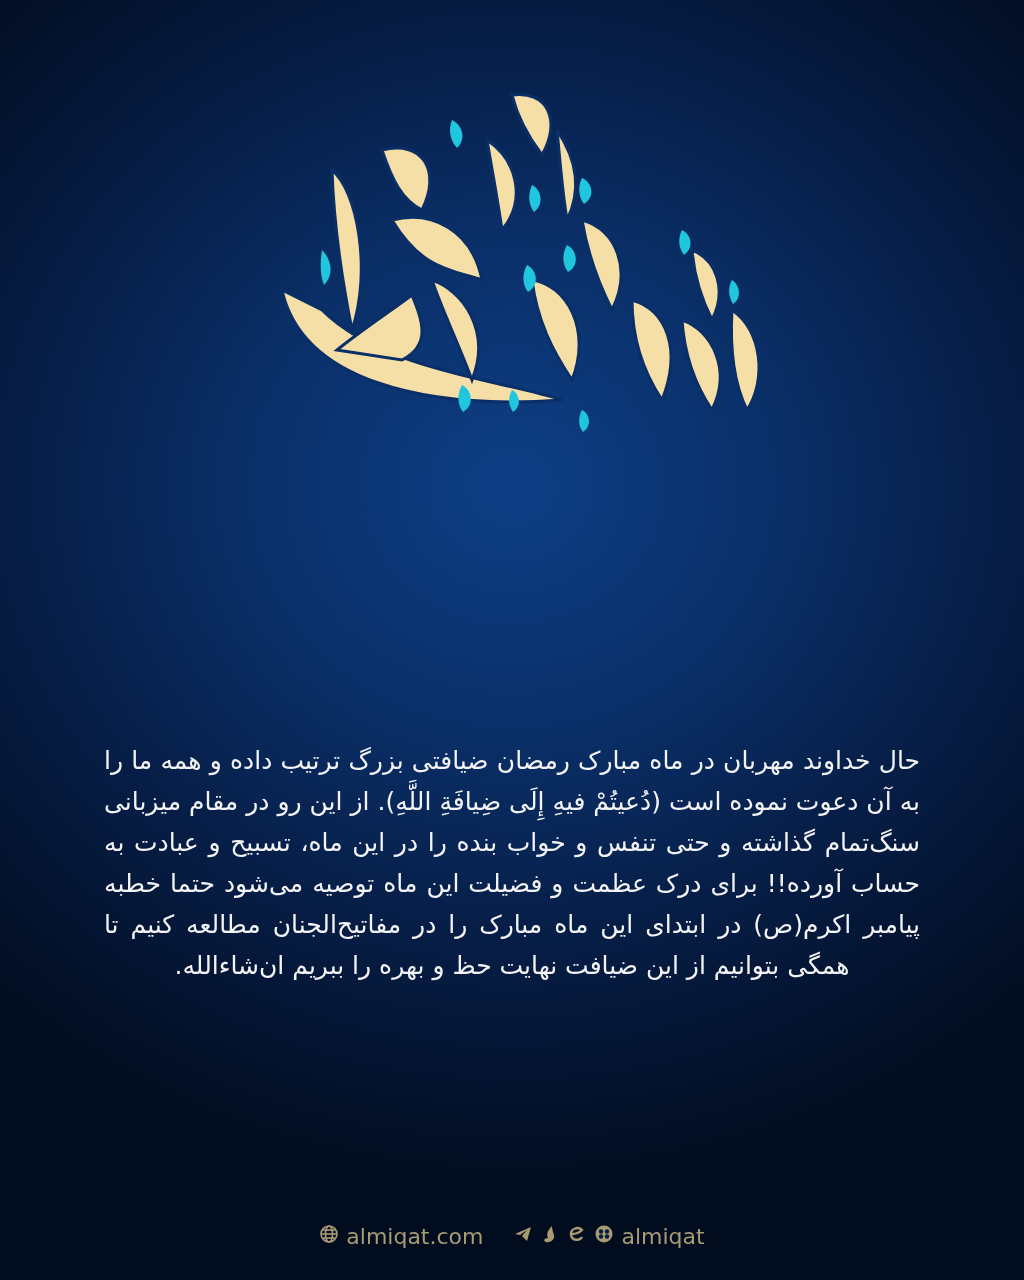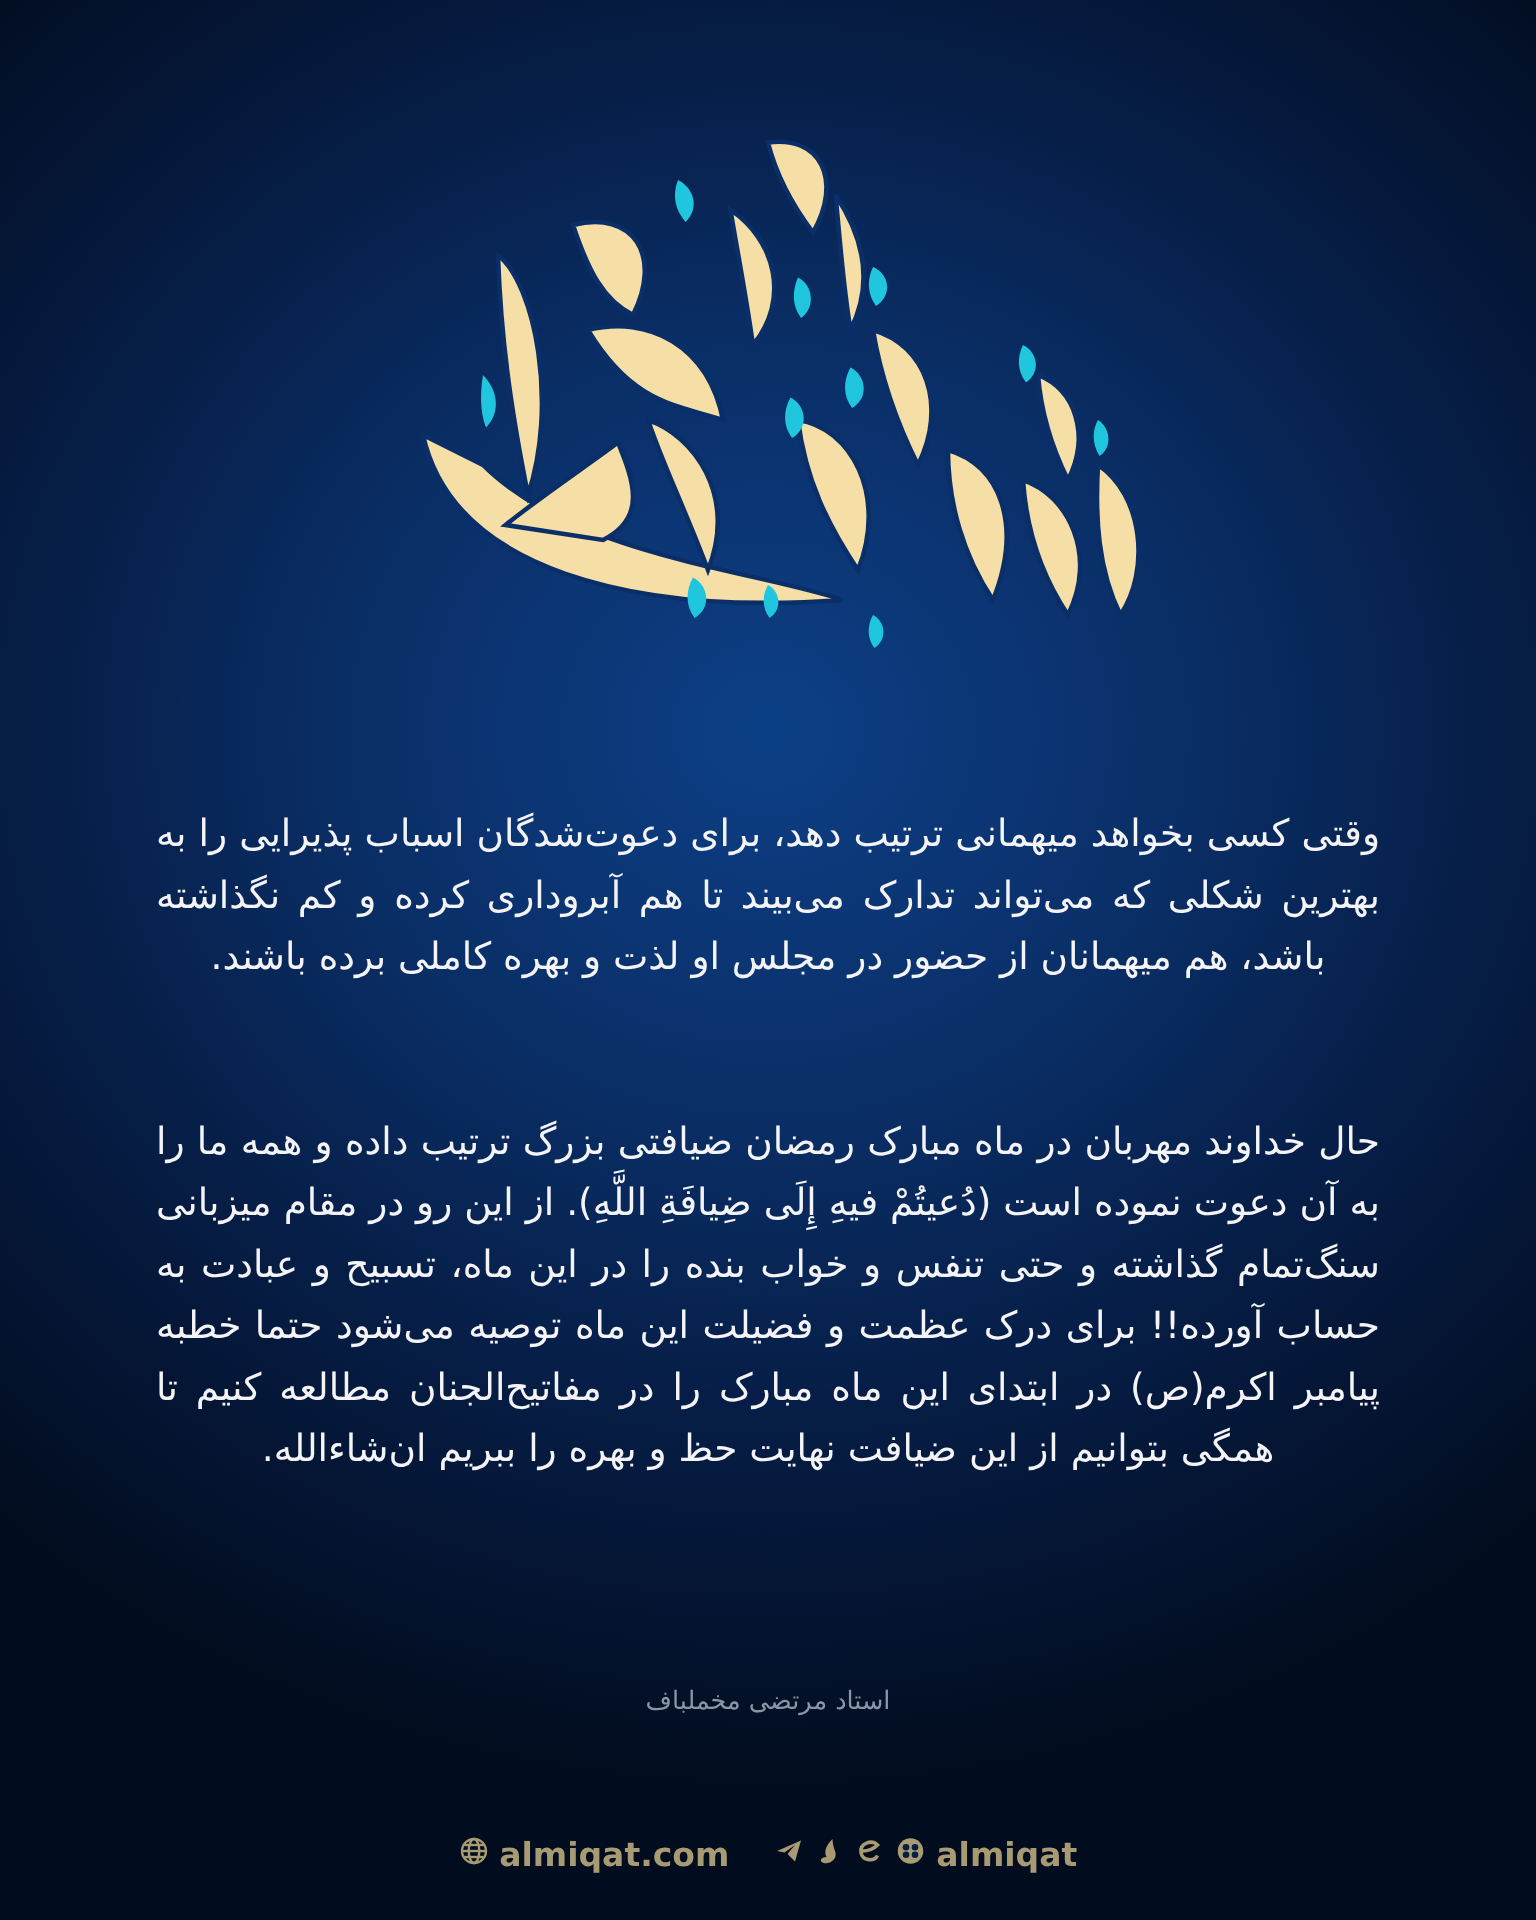--- a/index.html
+++ b/index.html
@@ -28,21 +28,21 @@
     .para1 { top: 535px; }
     .para2 { top: 740px; }
     .author {
       position: absolute; left: 0; right: 0; top: 1124px;
       text-align: center; direction: rtl;
       color: #8b95a8; font-size: 17px;
     }
     .footer {
       position: absolute; top: 1224px; left: 0; right: 0;
       display: flex; justify-content: center; align-items: center; gap: 30px;
-      color: #a89a73; font-weight: bold; font-size: 22px;
+      color: #a89a73; font-weight: normal; font-size: 22px;
     }
     .footer .grp { display: flex; align-items: center; gap: 7px; }
     .footer svg { width: 20px; height: 20px; }
   </style>
 </head>
 <body>
 
 <div class="page">
 
   <div class="hero">
@@ -80,24 +80,22 @@
         <path d="M200 305 C 210 310, 213 325, 201 332 C 195 324, 195 314, 200 305 Z"></path>
         <path d="M320 330 C 328 334, 330 346, 321 352 C 316 346, 316 337, 320 330 Z"></path>
         <path d="M420 150 C 430 155, 432 168, 422 175 C 416 167, 416 158, 420 150 Z"></path>
         <path d="M470 200 C 478 205, 480 218, 471 224 C 466 216, 466 207, 470 200 Z"></path>
         <path d="M250 310 C 258 314, 260 326, 251 332 C 246 325, 246 317, 250 310 Z"></path>
       </g>
     </svg>
   </div>
 
 
-  <p class="body-text para1" style="margin:0">وقتی کسی بخواهد میهمانی ترتیب دهد، برای دعوت‌شدگان اسباب پذیرایی را به بهترین شکلی که می‌تواند تدارک می‌بیند تا هم آبروداری کرده و کم نگذاشته باشد، هم میهمانان از حضور در مجلس او لذت و بهره کاملی برده باشند.</p>
   <p class="body-text para2" style="margin:0">حال خداوند مهربان در ماه مبارک رمضان ضیافتی بزرگ ترتیب داده و همه ما را به آن دعوت نموده است (دُعیتُمْ فیهِ إِلَی ضِیافَةِ اللَّهِ). از این رو در مقام میزبانی سنگ‌تمام گذاشته و حتی تنفس و خواب بنده را در این ماه، تسبیح و عبادت به حساب آورده!! برای درک عظمت و فضیلت این ماه توصیه می‌شود حتما خطبه پیامبر اکرم(ص) در ابتدای این ماه مبارک را در مفاتیح‌الجنان مطالعه کنیم تا همگی بتوانیم از این ضیافت نهایت حظ و بهره را ببریم ان‌شاءالله.</p>
 
-  <div class="author">استاد مرتضی مخملباف</div>
 
   <div class="footer">
     <div class="grp">
       <span>
         <svg viewBox="0 0 20 20" fill="none" stroke="#a89a73" stroke-width="1.6">
           <circle cx="10" cy="10" r="8"></circle>
           <ellipse cx="10" cy="10" rx="3.5" ry="8"></ellipse>
           <line x1="2" y1="10" x2="18" y2="10"></line>
           <line x1="3.5" y1="6" x2="16.5" y2="6"></line>
           <line x1="3.5" y1="14" x2="16.5" y2="14"></line>

